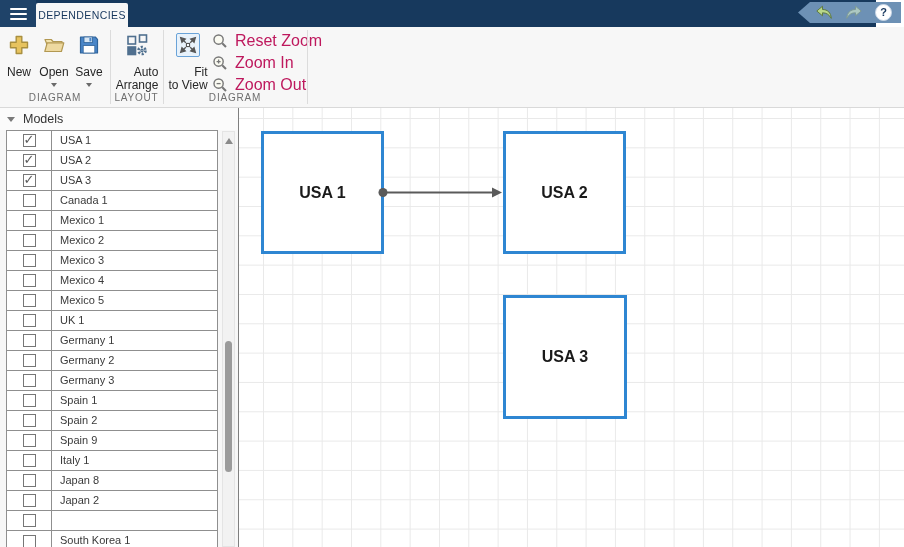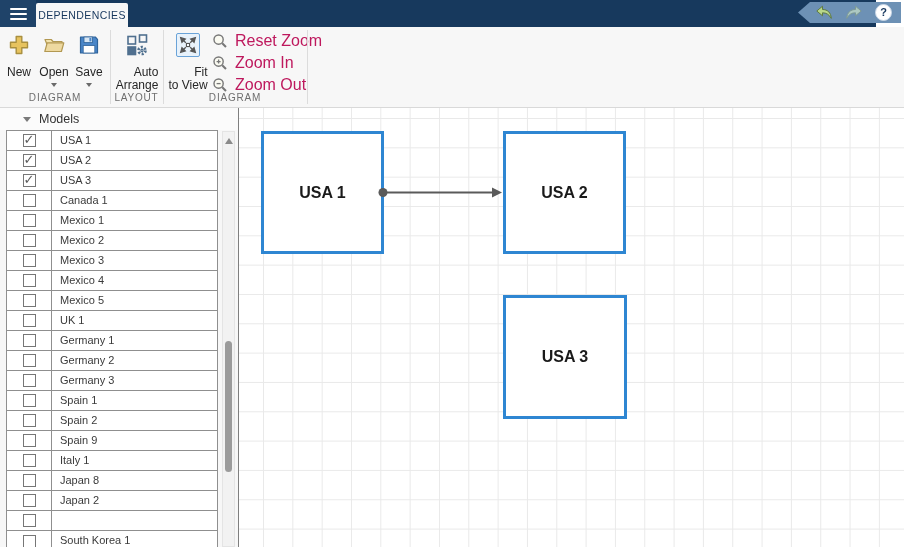--- a/index.html
+++ b/index.html
@@ -35,21 +35,21 @@
   .sbtn { position:absolute; left:212px; height:18px; display:flex; align-items:center; gap:7px; cursor:pointer; }
   .sbtn span { font-size:16px; color:#be185d; white-space:nowrap; }
   .gsec { position:absolute; top:65px; font-size:10px; color:#6e6e6e; letter-spacing:.8px; text-align:center; }
 
   
   .content { position:absolute; left:0; top:108px; width:904px; height:439px; overflow:hidden; }
 
   
   .left-panel { position:absolute; left:0; top:0; width:238px; height:439px; background:#f7f7f7; overflow:hidden; }
   .models-header { position:absolute; left:0; top:0; width:238px; height:22px; background:#fbfbfb;
-                   display:flex; align-items:center; gap:8px; padding-left:23px; cursor:pointer; }
+                   display:flex; align-items:center; gap:8px; padding-left:7px; cursor:pointer; }
   .mh-caret { width:0; height:0; border-left:4px solid transparent; border-right:4px solid transparent;
               border-top:5px solid #7a7a7a; }
   .models-header b { font-size:12.5px; font-weight:normal; color:#333; }
   .models-table { position:absolute; left:6px; top:22px; width:212px; border:1px solid #8f8f8f; background:#fff; }
   .mrow { display:flex; height:20px; border-bottom:1px solid #8f8f8f; background:#fff; }
   .mrow:last-child { border-bottom:none; }
   .cbcell { width:45px; border-right:1px solid #8f8f8f; display:flex; align-items:center; justify-content:center; }
   .cb { width:13px; height:13px; border:1px solid #767676; background:#fff; position:relative; cursor:pointer; }
   .cb span { position:absolute; left:0px; top:-3px; font-size:13px; color:#5a5a5a; }
   .mlabel { flex:1; font-size:11px; color:#3a3a3a; line-height:19px; padding-left:8px; white-space:nowrap; overflow:hidden; }

